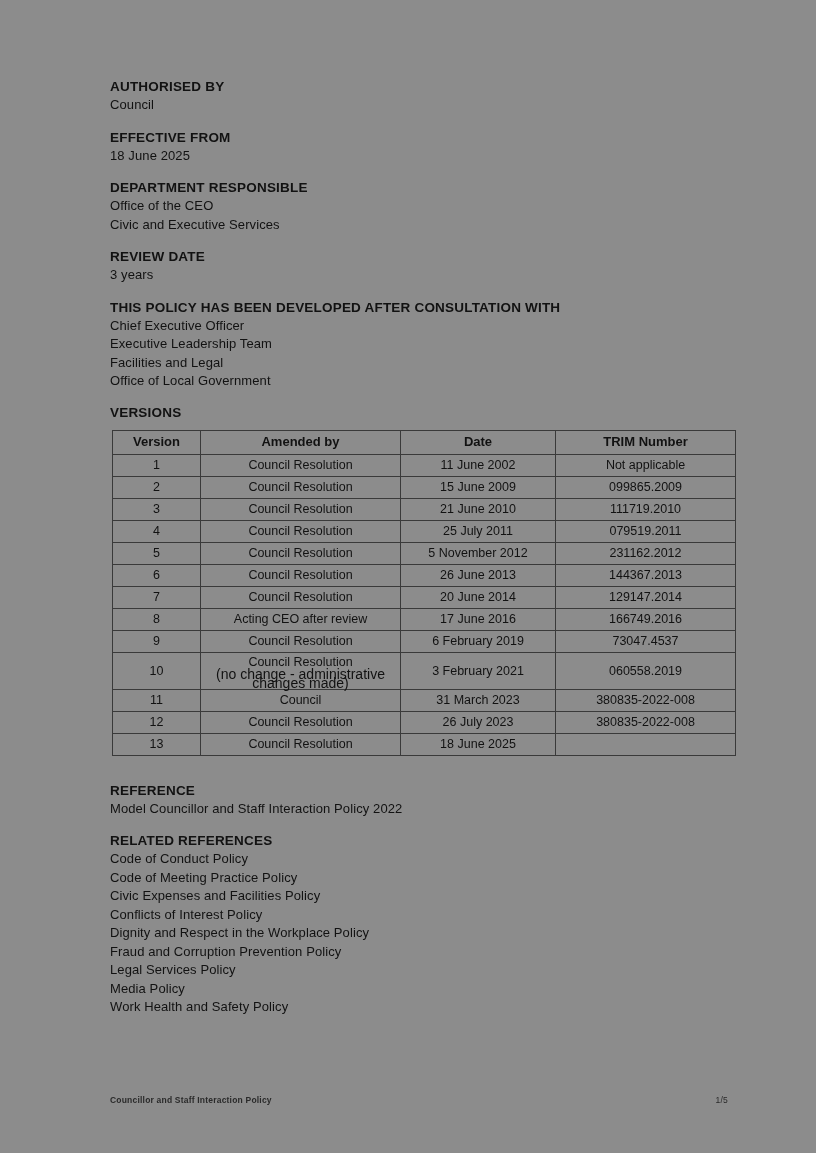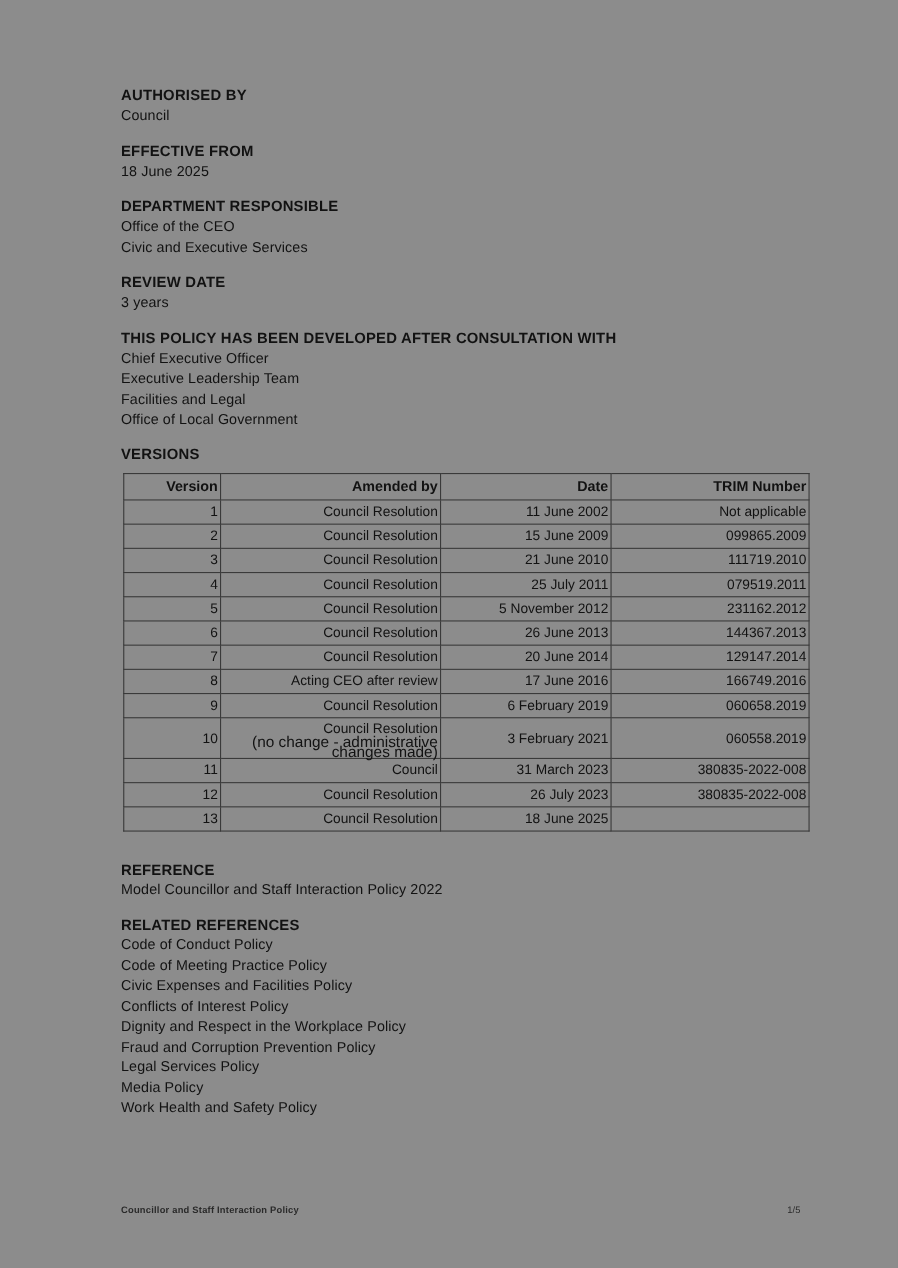--- a/index.html
+++ b/index.html
@@ -46,21 +46,21 @@
   }
   table.versions {
     border-collapse: collapse;
     width: 623px;
     margin-left: 2px;
     table-layout: fixed;
   }
   table.versions th,
   table.versions td {
     border: 1px solid #3a3a3a;
-    text-align: right;
+    text-align: center;
     font-size: 12.5px;
     padding: 1px 2px;
     height: 19px;
     line-height: 16px;
     background: transparent;
   }
   table.versions th {
     font-weight: bold;
     font-size: 13px;
     height: 21px;
@@ -190,21 +190,21 @@
       <tr>
         <td>8</td>
         <td>Acting CEO after review</td>
         <td>17 June 2016</td>
         <td>166749.2016</td>
       </tr>
       <tr>
         <td>9</td>
         <td>Council Resolution</td>
         <td>6 February 2019</td>
-        <td>060658.2019</td>
+        <td>73047.4537</td>
       </tr>
       <tr class="tall-row">
         <td>10</td>
         <td>
           <span>Council Resolution</span>
           <span class="sub-note">(no change - administrative changes made)</span>
         </td>
         <td>3 February 2021</td>
         <td>060558.2019</td>
       </tr>

